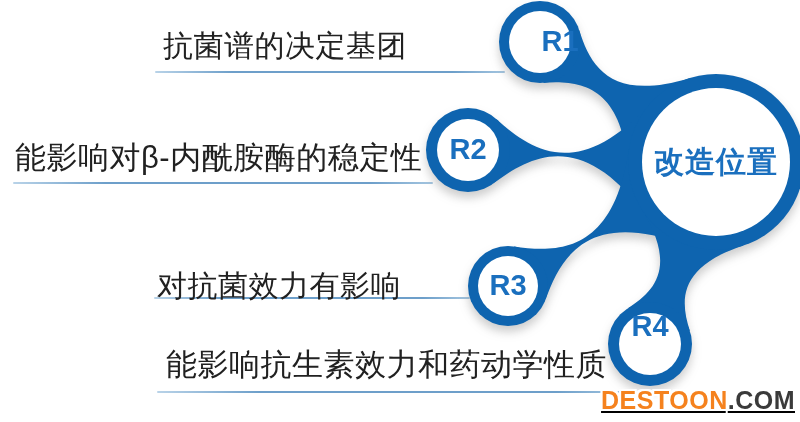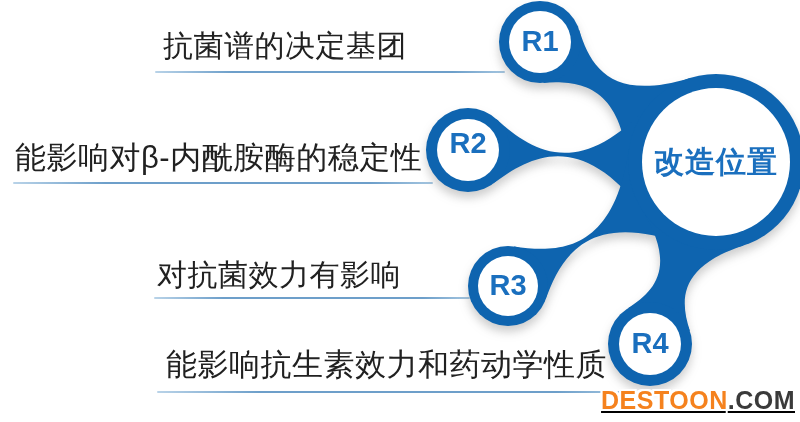--- a/index.html
+++ b/index.html
@@ -7,44 +7,44 @@
     position:relative;width:800px;height:422px;background:#ffffff;overflow:hidden;
     font-family:"Liberation Sans","DejaVu Sans",sans-serif;
   }
   
   .spoke-label{
     position:absolute;color:#212121;font-size:30px;font-weight:500;
     white-space:nowrap;line-height:1.15;letter-spacing:0.5px;
   }
   .sl1{left:163px;top:29px;}
   .sl2{left:15px;top:140px;font-size:31px;}
-  .sl3{left:157px;top:258px;}
+  .sl3{left:157px;top:269px;}
   .sl4{left:166px;top:347px;font-size:31px;}
   .spoke-underline{
     position:absolute;height:2px;border-radius:1px;
     background:linear-gradient(90deg,#b9d3e8,#6d9fca 22%,#6d9fca 85%,#a5c6e0);
   }
   .ul1{left:155px;top:71px;width:350px;}
   .ul2{left:13px;top:182px;width:420px;}
   .ul3{left:154px;top:297px;width:316px;}
   .ul4{left:157px;top:391px;width:470px;}
   
   svg.blob{
     position:absolute;left:0;top:0;
     filter:drop-shadow(0px 6px 5px rgba(90,90,90,0.30));
   }
   
   .node-label{
     position:absolute;transform:translate(-50%,-52%);
     color:#1a6fbe;font-weight:bold;font-size:29px;white-space:nowrap;
   }
-  .nl1{left:540px;top:42px;}
-  .nl2{left:468px;top:144px;}
+  .nl1{left:560px;top:42px;}
+  .nl2{left:468px;top:150px;}
   .nl3{left:508px;top:286px;}
-  .nl4{left:650px;top:344px;text-align:right;}
+  .nl4{left:650px;top:327px;text-align:right;}
   
   .center-label{
     position:absolute;left:716px;top:162px;transform:translate(-50%,-50%);
     text-align:center;color:#1a6fbe;font-weight:bold;font-size:30px;
     line-height:38px;white-space:nowrap;letter-spacing:1px;
   }
   .center-label span{display:block;text-align:center;}
   
   .watermark{
     position:absolute;right:5px;top:386px;font-size:25px;font-weight:bold;

